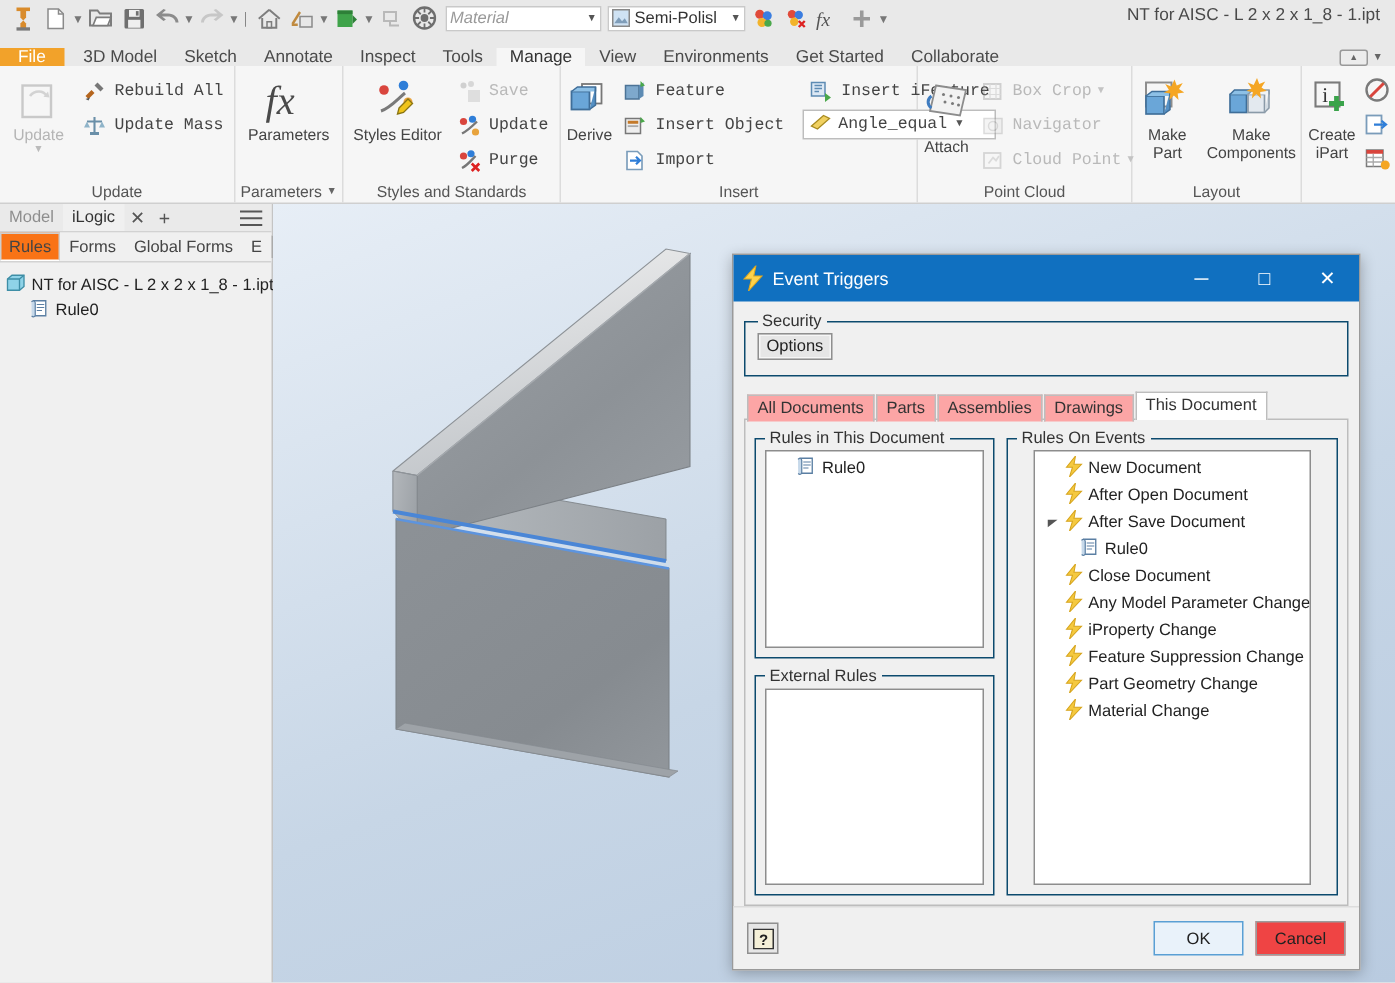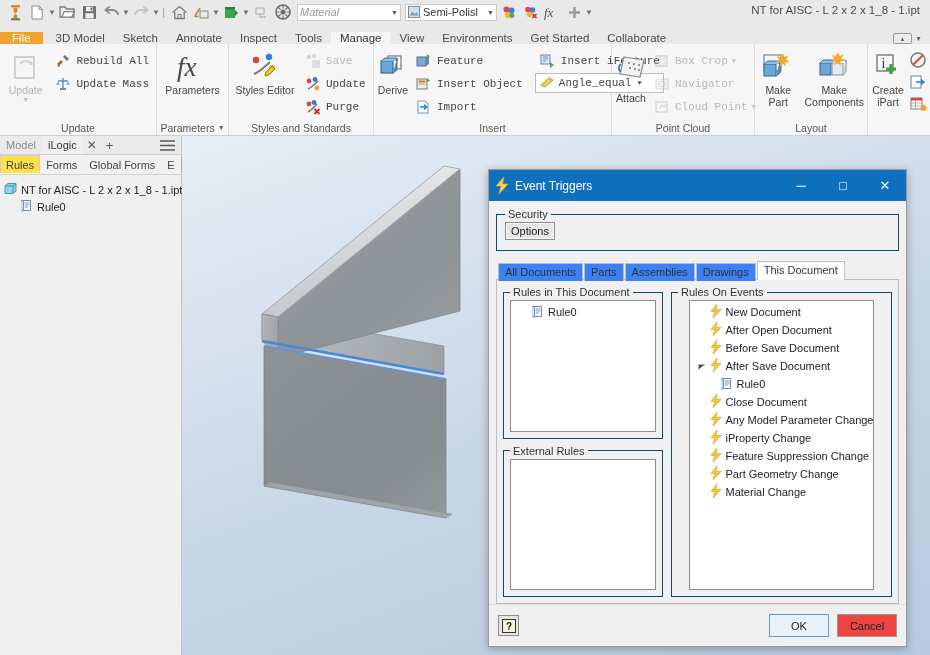--- a/index.html
+++ b/index.html
@@ -132,21 +132,21 @@
   #browser-menu { margin-left:auto; padding: 0 6px; display:flex; align-items:center;}
   #subtabs {
     height: 20px; display: flex; align-items: stretch;
     background: #f0f0f0; border-bottom: 1px solid #d2d2d2;
     font-size: 11px;
   }
   .stab {
     padding: 0 5px; display:flex; align-items:center; color:#444;
     border: 1px solid transparent; white-space: nowrap;
   }
-  .stab.active { background:#fde047; border: 1px solid #cfcfcf; border-bottom-color:#fff; }
+  .stab.active { background:#f97316; border: 1px solid #cfcfcf; border-bottom-color:#fff; }
   .stab-nav { margin-left:auto; display:flex; align-items:center; gap:1px; padding-right:2px;}
   .navbtn {
     width: 13px; height: 15px; border: 1px solid #aaa; background:#eee;
     display:flex; align-items:center; justify-content:center; font-size:7px; color:#333;
   }
   #tree { padding: 6px 4px; font-size: 11px; color:#222; }
   .tnode { display:flex; align-items:center; gap:4px; height: 17px; white-space: nowrap;}
   .tnode.child { padding-left: 16px; }
 
   
@@ -193,21 +193,21 @@
   #security-grp { height: 43px; padding-top: 2px; }
   #options-btn {
     border: 1px solid #8f8f8f; background: #e6e6e6; color: #222;
     font-size: 11px; padding: 2px 5px; font-family: inherit;
     box-shadow: inset 0 0 0 1px #f6f6f6;
   }
 
   #tabrow { display: flex; align-items: flex-end; height: 20px; margin-top: 9px; padding-left: 2px;}
   .dtab {
     border: 1px solid #bdbdbd; border-bottom: none;
-    background: #3b82f6; padding: 2px 6px 3px 6px; font-size: 11px; color:#333;
+    background: #fca5a5; padding: 2px 6px 3px 6px; font-size: 11px; color:#333;
     margin-right: 1px; position: relative; top: 1px;
   }
   .dtab.active { background: #fff; padding-bottom: 4px; top: 0px; z-index:2;}
 
   #tabpage {
     flex: 1; border: 1px solid #bdbdbd; background:#f0f0f0;
     margin-top: -1px; padding: 6px; display:flex; gap: 8px;
   }
   .col-left { width: 160px; display:flex; flex-direction:column; gap: 6px;}
   .col-right { flex: 1; }
@@ -873,28 +873,20 @@
 
             <div class="li">
               <span>
                 <svg width="12" height="14" viewBox="0 0 12 14">
                     <path d="M7 0L1 7.5h4L3 14l8-8.5H6z" fill="#f5c93f" stroke="#d6a41c" stroke-width="0.7"></path>
                   </svg>
               </span>
               <span>After Open Document</span>
             </div>
 
-            <div class="li">
-              <span>
-                <svg width="12" height="14" viewBox="0 0 12 14">
-                    <path d="M7 0L1 7.5h4L3 14l8-8.5H6z" fill="#f5c93f" stroke="#d6a41c" stroke-width="0.7"></path>
-                  </svg>
-              </span>
-              <span>Before Save Document</span>
-            </div>
 
             <div class="li has-exp">
               <span class="expander">
                 <svg width="8" height="8" viewBox="0 0 8 8">
                     <path d="M0.5 2.5h6.5L0.5 7.5z" fill="#555"></path>
                   </svg>
               </span>
               <span>
                 <svg width="12" height="14" viewBox="0 0 12 14">
                     <path d="M7 0L1 7.5h4L3 14l8-8.5H6z" fill="#f5c93f" stroke="#d6a41c" stroke-width="0.7"></path>

